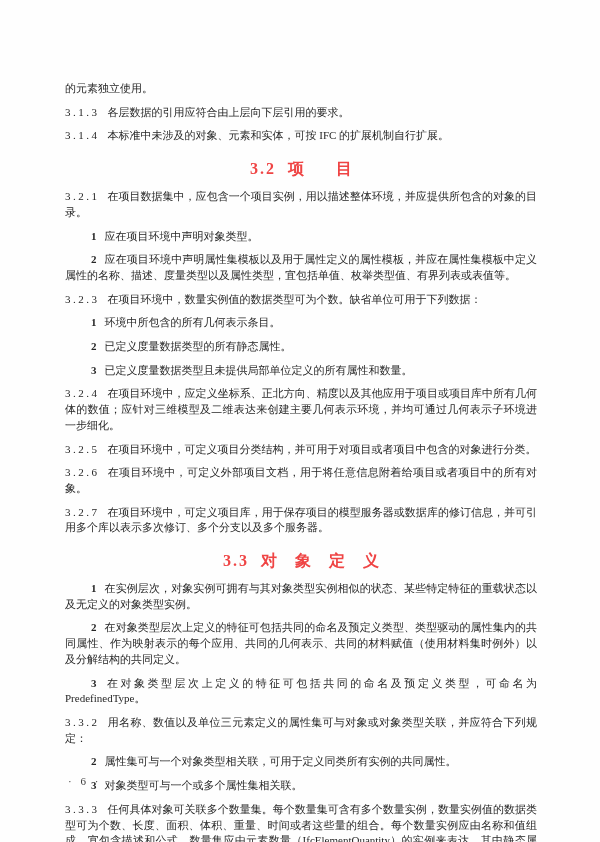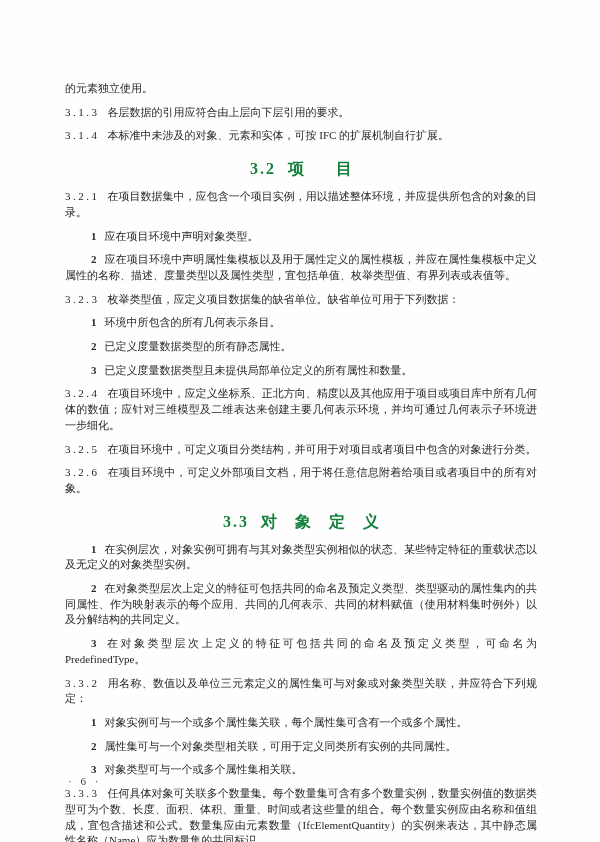--- a/index.html
+++ b/index.html
@@ -19,21 +19,21 @@
   p.cont{text-indent:0;}
   p.item{text-indent:26px;}
   .cnum{font-weight:normal;letter-spacing:2.5px;margin-right:8px;white-space:nowrap;}
   .inum{font-weight:bold;margin-right:8px;}
   h2.sec{
     margin:14px 0 9px;
     text-align:center;
     font-size:16px;
     font-weight:bold;
     line-height:22px;
-    color:#15803d;
+    color:#ef4444;
   }
   .snum{letter-spacing:2px;margin-right:12px;}
   .t32{letter-spacing:32px;margin-right:-32px;}
   .t33{letter-spacing:18px;margin-right:-18px;}
   .footer{
     position:absolute;
     left:68px;top:774px;
     font-size:11px;
     letter-spacing:3px;
     color:#3a3a3a;
@@ -52,47 +52,47 @@
 
   <h2 class="sec"><span class="snum">3.2</span><span class="t32">项目</span></h2>
 
   <p class="para clause"><span class="cnum">3.2.1</span><span>在项目数据集中，应包含一个项目实例，用以描述整体环境，并应提供所包含的对象的目录。</span></p>
 
 
   <p class="para item"><span class="inum">1</span><span>应在项目环境中声明对象类型。</span></p>
 
   <p class="para item"><span class="inum">2</span><span>应在项目环境中声明属性集模板以及用于属性定义的属性模板，并应在属性集模板中定义属性的名称、描述、度量类型以及属性类型，宜包括单值、枚举类型值、有界列表或表值等。</span></p>
 
-  <p class="para clause"><span class="cnum">3.2.3</span><span>枚举类型值，应定义项目数据集的缺省单位。缺省单位可用于下列数据：</span></p>
+  <p class="para clause"><span class="cnum">3.2.3</span><span>在项目环境中，数量实例值的数据类型可为个数。缺省单位可用于下列数据：</span></p>
 
   <p class="para item"><span class="inum">1</span><span>环境中所包含的所有几何表示条目。</span></p>
 
   <p class="para item"><span class="inum">2</span><span>已定义度量数据类型的所有静态属性。</span></p>
 
   <p class="para item"><span class="inum">3</span><span>已定义度量数据类型且未提供局部单位定义的所有属性和数量。</span></p>
 
   <p class="para clause"><span class="cnum">3.2.4</span><span>在项目环境中，应定义坐标系、正北方向、精度以及其他应用于项目或项目库中所有几何体的数值；应针对三维模型及二维表达来创建主要几何表示环境，并均可通过几何表示子环境进一步细化。</span></p>
 
   <p class="para clause"><span class="cnum">3.2.5</span><span>在项目环境中，可定义项目分类结构，并可用于对项目或者项目中包含的对象进行分类。</span></p>
 
   <p class="para clause"><span class="cnum">3.2.6</span><span>在项目环境中，可定义外部项目文档，用于将任意信息附着给项目或者项目中的所有对象。</span></p>
 
+  <p class="para clause"><span class="cnum">3.2.7</span><span>在项目环境中，可定义项目库，用于保存项目的模型服务器或数据库的修订信息，并可引用多个库以表示多次修订、多个分支以及多个服务器。</span></p>
 
   <h2 class="sec"><span class="snum">3.3</span><span class="t33">对象定义</span></h2>
 
 
   <p class="para item"><span class="inum">1</span><span>在实例层次，对象实例可拥有与其对象类型实例相似的状态、某些特定特征的重载状态以及无定义的对象类型实例。</span></p>
 
   <p class="para item"><span class="inum">2</span><span>在对象类型层次上定义的特征可包括共同的命名及预定义类型、类型驱动的属性集内的共同属性、作为映射表示的每个应用、共同的几何表示、共同的材料赋值（使用材料集时例外）以及分解结构的共同定义。</span></p>
 
   <p class="para item"><span class="inum">3</span><span>在对象类型层次上定义的特征可包括共同的命名及预定义类型，可命名为 PredefinedType。</span></p>
 
   <p class="para clause"><span class="cnum">3.3.2</span><span>用名称、数值以及单位三元素定义的属性集可与对象或对象类型关联，并应符合下列规定：</span></p>
 
-  <p class="para item"><span class="inum">1</span><span>对象实例可与一个或多个属性集关联，每个属性集可含有一个或多个属性。</span></p>
 
   <p class="para item"><span class="inum">2</span><span>属性集可与一个对象类型相关联，可用于定义同类所有实例的共同属性。</span></p>
 
   <p class="para item"><span class="inum">3</span><span>对象类型可与一个或多个属性集相关联。</span></p>
 
 
   <p class="para clause"><span class="cnum">3.3.3</span><span>任何具体对象可关联多个数量集。每个数量集可含有多个数量实例，数量实例值的数据类型可为个数、长度、面积、体积、重量、时间或者这些量的组合。每个数量实例应由名称和值组成，宜包含描述和公式。数量集应由元素数量（IfcElementQuantity）的实例来表达，其中静态属性名称（Name）应为数量集的共同标识。</span></p>
 
   <div class="footer"><span>· 6 ·</span></div>
 

